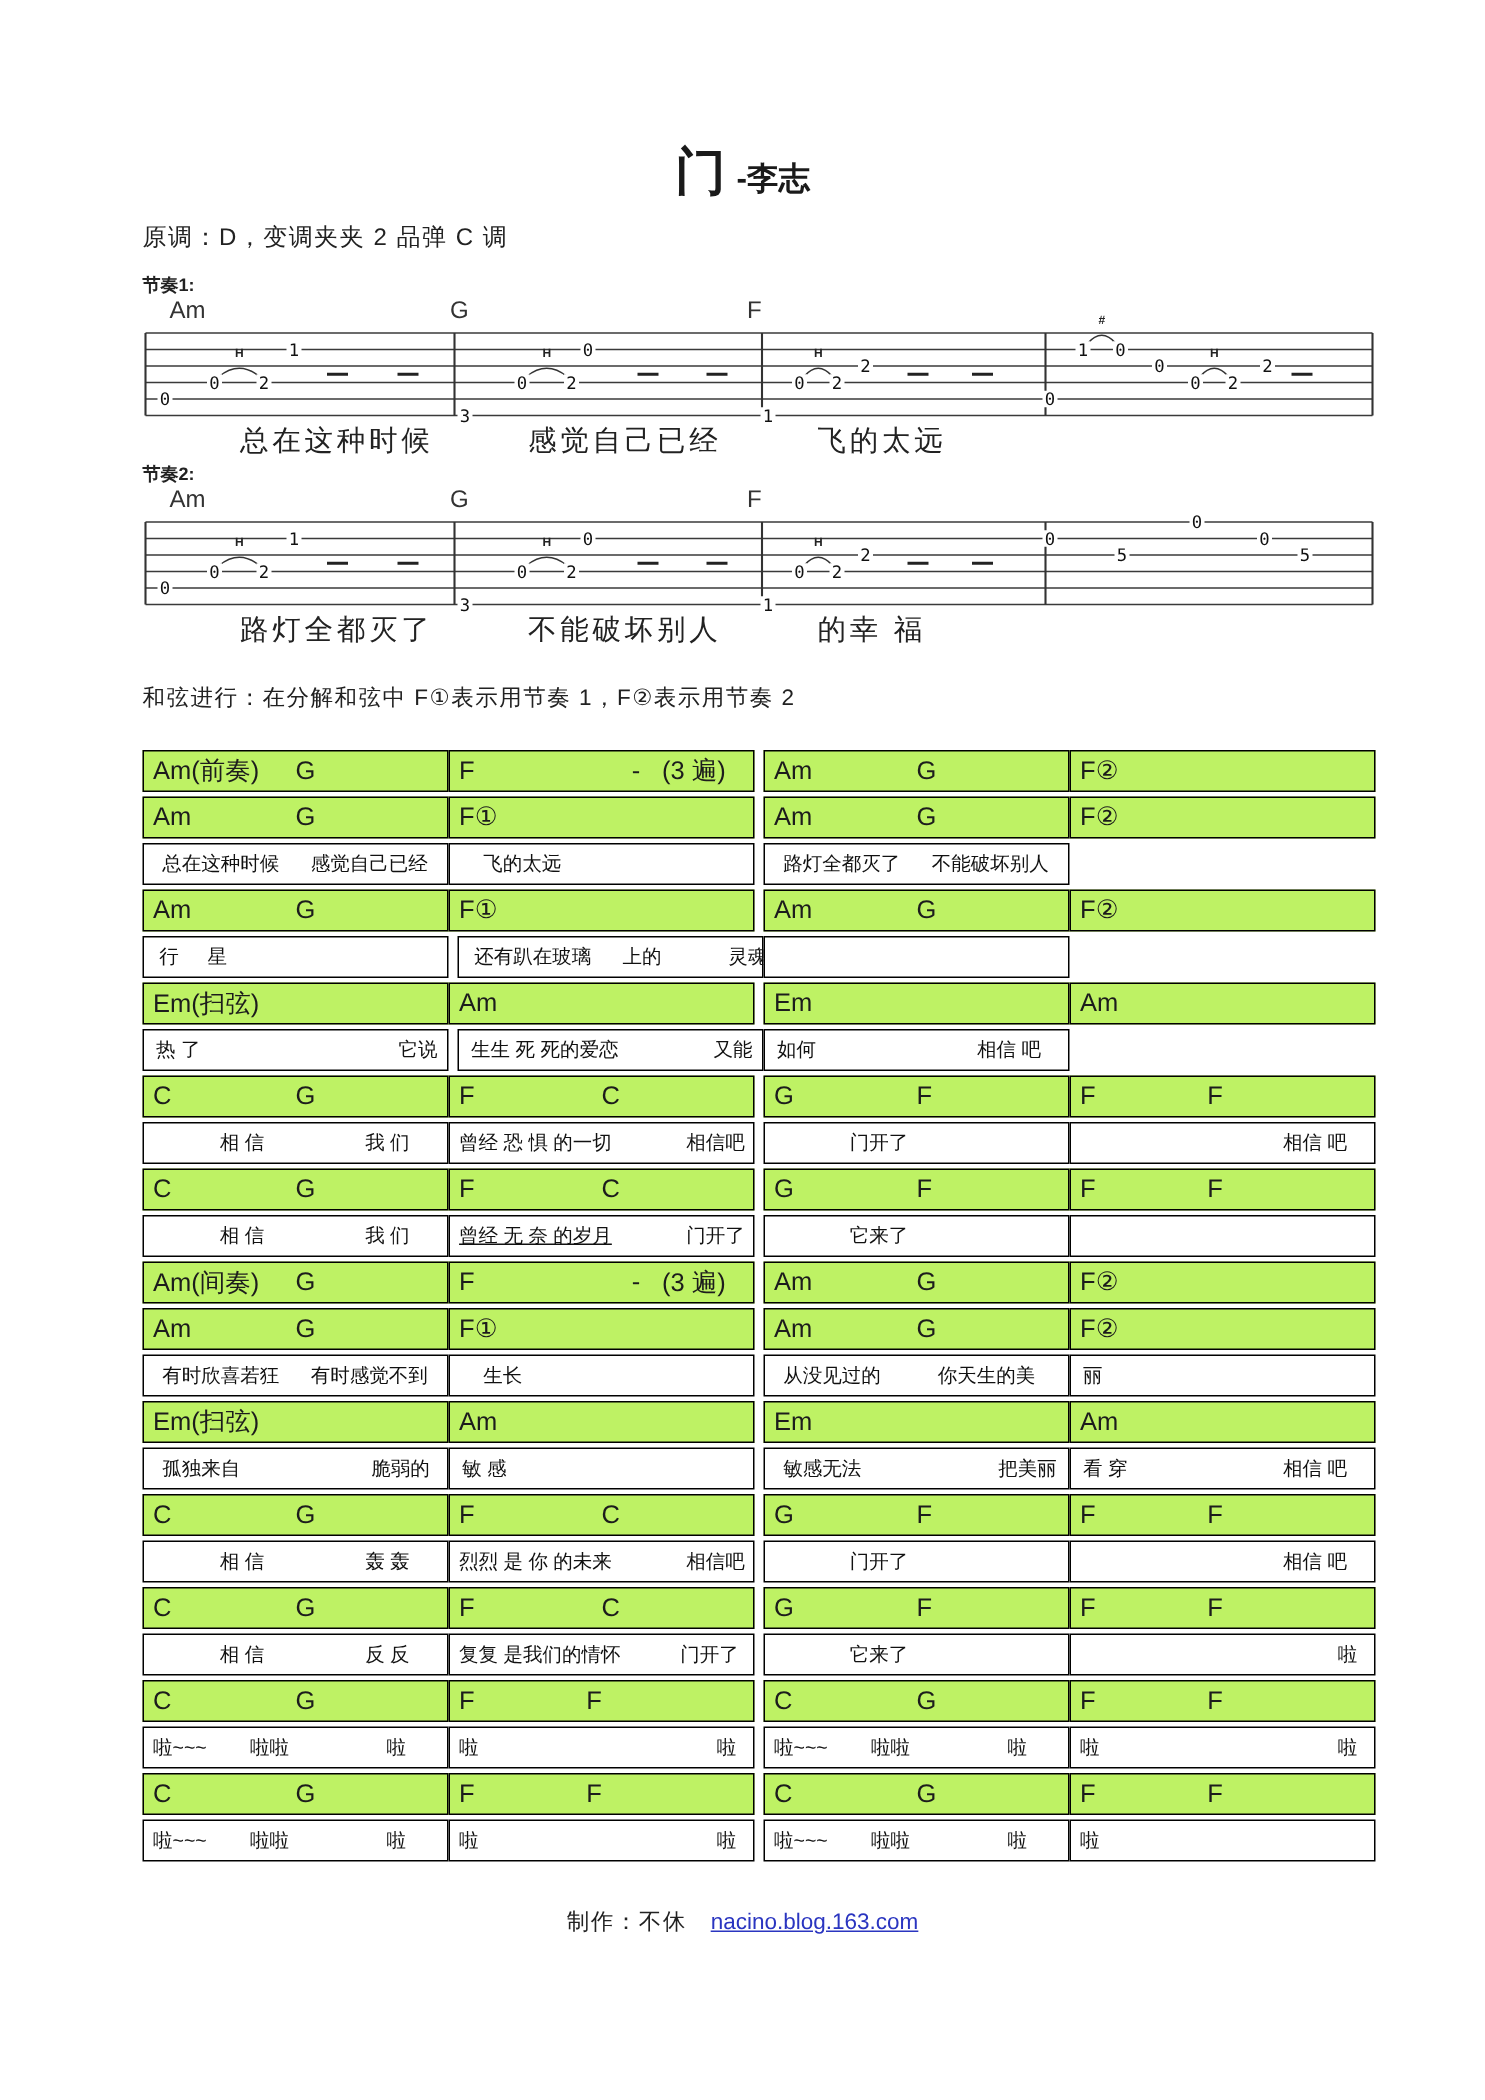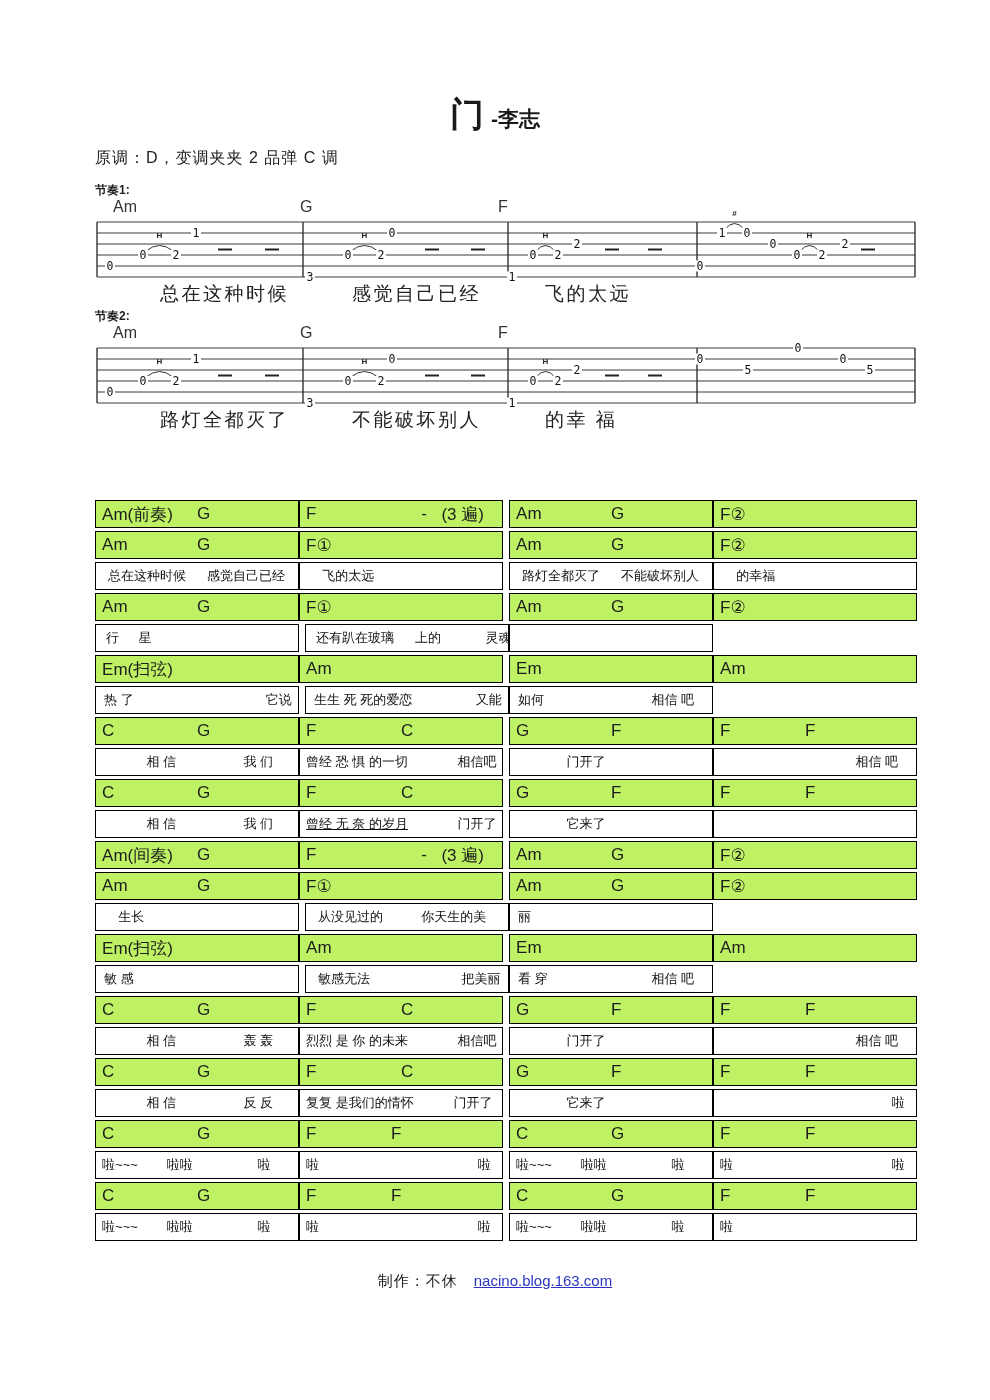--- a/index.html
+++ b/index.html
@@ -177,20 +177,21 @@
         <line x1="425" y1="69.5" x2="439" y2="69.5" stroke="#222" stroke-width="2"></line>
         <line x1="471" y1="69.5" x2="485" y2="69.5" stroke="#222" stroke-width="2"></line>
         <line x1="605" y1="69.5" x2="619" y2="69.5" stroke="#222" stroke-width="2"></line>
         <line x1="648" y1="69.5" x2="662" y2="69.5" stroke="#222" stroke-width="2"></line>
         <text x="160" y="120" font-size="19" fill="#222" letter-spacing="2.5">路灯全都灭了</text>
         <text x="352" y="120" font-size="19" fill="#222" letter-spacing="2.5">不能破坏别人</text>
         <text x="545" y="120" font-size="19" fill="#222" letter-spacing="2.5">的幸  福</text>
       </svg>
     </div>
 
+  <div class="prog-note">和弦进行：在分解和弦中 F①表示用节奏 1，F②表示用节奏 2</div>
 
   <div class="chord-table" id="chordTable">
       <div class="trow">
         <div class="tcell chord-cell">
           <span style="left: 3%;">Am(前奏)</span>
           <span style="left: 50%;">G</span>
         </div>
         <div class="tcell chord-cell">
           <span style="left: 3%;">F</span>
           <span style="left: 60%;">-</span>
@@ -224,23 +225,20 @@
         <div class="tcell lyric-cell">
           <span style="left: 6%;">总在这种时候</span>
           <span style="left: 55%;">感觉自己已经</span>
         </div>
         <div class="tcell lyric-cell">
           <span style="left: 11%;">飞的太远</span>
         </div>
         <div class="tcell lyric-cell gap-left">
           <span style="left: 6%;">路灯全都灭了</span>
           <span style="left: 55%;">不能破坏别人</span>
-        </div>
-        <div class="tcell lyric-cell">
-          <span style="left: 11%;">的幸福</span>
         </div>
       </div>
       <div class="trow">
         <div class="tcell chord-cell">
           <span style="left: 3%;">Am</span>
           <span style="left: 50%;">G</span>
         </div>
         <div class="tcell chord-cell">
           <span style="left: 3%;">F①</span>
         </div>
@@ -387,20 +385,24 @@
         <div class="tcell chord-cell gap-left">
           <span style="left: 3%;">Am</span>
           <span style="left: 50%;">G</span>
         </div>
         <div class="tcell chord-cell">
           <span style="left: 3%;">F②</span>
         </div>
       </div>
       <div class="trow">
         <div class="tcell lyric-cell">
+          <span style="left: 6%;">有时欣喜若狂</span>
+          <span style="left: 55%;">有时感觉不到</span>
+        </div>
+        <div class="tcell lyric-cell">
           <span style="left: 11%;">生长</span>
         </div>
         <div class="tcell lyric-cell gap-left">
           <span style="left: 6%;">从没见过的</span>
           <span style="left: 57%;">你天生的美</span>
         </div>
         <div class="tcell lyric-cell">
           <span style="left: 4%;">丽</span>
         </div>
       </div>
@@ -412,20 +414,24 @@
           <span style="left: 3%;">Am</span>
         </div>
         <div class="tcell chord-cell gap-left">
           <span style="left: 3%;">Em</span>
         </div>
         <div class="tcell chord-cell">
           <span style="left: 3%;">Am</span>
         </div>
       </div>
       <div class="trow">
+        <div class="tcell lyric-cell">
+          <span style="left: 6%;">孤独来自</span>
+          <span style="left: 75%;">脆弱的</span>
+        </div>
         <div class="tcell lyric-cell">
           <span style="left: 4%;">敏 感</span>
         </div>
         <div class="tcell lyric-cell gap-left">
           <span style="left: 6%;">敏感无法</span>
           <span style="left: 77%;">把美丽</span>
         </div>
         <div class="tcell lyric-cell">
           <span style="left: 4%;">看 穿</span>
           <span style="left: 70%;">相信 吧</span>

